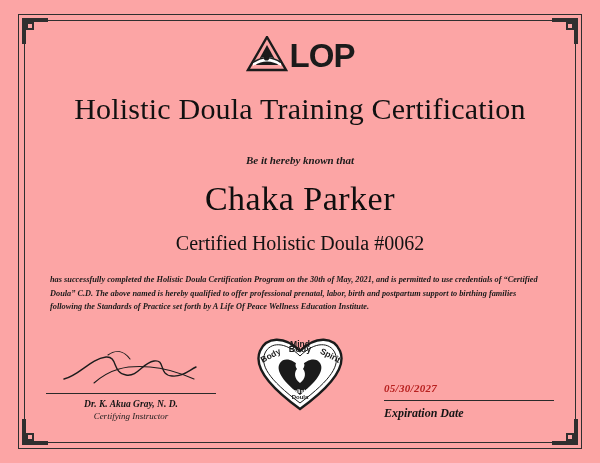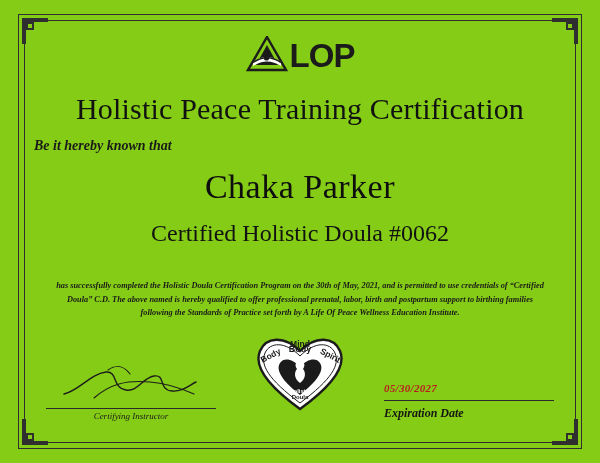--- a/index.html
+++ b/index.html
@@ -11,21 +11,21 @@
     height: 463px;
     background: #ffffff;
     font-family: "Liberation Serif", serif;
     overflow: hidden;
   }
 
   .certificate {
     position: relative;
     width: 600px;
     height: 463px;
-    background: #84cc16;
+    background: #fca5a5;
     box-sizing: border-box;
   }
 
   
   .frame-outer {
     position: absolute;
     left: 18px;
     top: 14px;
     right: 18px;
     bottom: 14px;
@@ -105,44 +105,45 @@
 
   
   .title {
     text-align: center;
     font-size: 30px;
     color: #111111;
     margin-top: 16px;
     letter-spacing: 0.2px;
   }
   .preamble {
-    font-size: 14px;
+    text-align: center;
+    font-size: 11px;
     font-weight: bold;
     font-style: italic;
     color: #1a1a1a;
-    margin-top: 12px;
+    margin-top: 28px;
   }
   .recipient {
     text-align: center;
     font-size: 34px;
     color: #0e0e0e;
     margin-top: 14px;
     letter-spacing: 0.5px;
   }
   .credential {
     text-align: center;
-    font-size: 24px;
+    font-size: 20px;
     color: #121212;
     margin-top: 14px;
   }
 
   .body-text {
-    margin: 32px auto 0 auto;
+    margin: 18px auto 0 auto;
     width: 500px;
-    text-align: center;
+    text-align: left;
     font-size: 8.3px;
     font-weight: bold;
     font-style: italic;
     line-height: 1.65;
     color: #1a1a1a;
   }
 
   
   .bottom {
     position: absolute;
@@ -242,41 +243,42 @@
             <path d="M21 9 L32 29 L10 29 Z" fill="#1b1b1b"></path>
             <path d="M7 26 Q21 16 35 26 L35 30 Q21 21 7 30 Z" fill="#ffffff"></path>
             <path d="M7 26.5 Q21 17 35 26.5" fill="none" stroke="#1b1b1b" stroke-width="1.6"></path>
             <circle cx="20.5" cy="22" r="2.6" fill="#1b1b1b"></circle>
           </svg>
         </div>
         <div class="logo-text">LOP</div>
       </div>
     </div>
 
-    <div class="title">Holistic Peace Training Certification</div>
+    <div class="title">Holistic Doula Training Certification</div>
 
     <div class="preamble">Be it hereby known that</div>
 
     <div class="recipient">Chaka Parker</div>
 
     <div class="credential">Certified Holistic Doula #0062</div>
 
     <div class="body-text">has successfully completed the Holistic Doula Certification Program on the 30th of May, 2021, and is permitted to use credentials of “Certified Doula” C.D. The above named is hereby qualified to offer professional prenatal, labor, birth and postpartum support to birthing families following the Standards of Practice set forth by A Life Of Peace Wellness Education Institute.</div>
 
     <div class="bottom">
 
       <div class="sig-block">
         <div class="sig-mark">
           <svg width="170" height="46" viewBox="0 0 170 46">
             <path d="M18 34 C34 30, 44 14, 60 12 C72 11, 66 28, 80 30 C92 32, 96 18, 108 16 C120 14, 112 30, 126 31 C136 32, 142 26, 150 22" fill="none" stroke="#1c1c1c" stroke-width="1.4" stroke-linecap="round"></path>
             <path d="M48 38 C64 24, 80 20, 104 22 C120 23, 134 28, 148 34" fill="none" stroke="#1c1c1c" stroke-width="1.1" stroke-linecap="round"></path>
             <path d="M62 10 C70 4, 78 6, 84 14" fill="none" stroke="#1c1c1c" stroke-width="1.1" stroke-linecap="round"></path>
           </svg>
         </div>
         <div class="sig-line"></div>
+        <div class="sig-name">Dr.  K. Akua Gray, N. D.</div>
         <div class="sig-role">Certifying Instructor</div>
       </div>
 
       <div class="seal">
         <svg width="100" height="86" viewBox="0 0 100 86">
           <path d="M50 84 C14 58, 4 40, 10 26 C16 12, 34 10, 50 26 C66 10, 84 12, 90 26 C96 40, 86 58, 50 84 Z" fill="#ffffff" stroke="#1b1b1b" stroke-width="2.4"></path>
           <path d="M50 78 C18 54, 10 40, 15 28 C20 17, 35 16, 50 31 C65 16, 80 17, 85 28 C90 40, 82 54, 50 78 Z" fill="none" stroke="#1b1b1b" stroke-width="1"></path>
           <text x="50" y="27" text-anchor="middle" font-family="Liberation Sans, sans-serif" font-size="9" font-weight="bold" fill="#1b1b1b">Body</text>
           <text x="50" y="27" text-anchor="middle" font-family="Liberation Sans, sans-serif" font-size="9" font-weight="bold" fill="#1b1b1b" dx="-28" opacity="0"></text>
           <text x="22" y="33" text-anchor="middle" font-family="Liberation Sans, sans-serif" font-size="8.5" font-weight="bold" fill="#1b1b1b" transform="rotate(-28 22 33)">Body</text>

